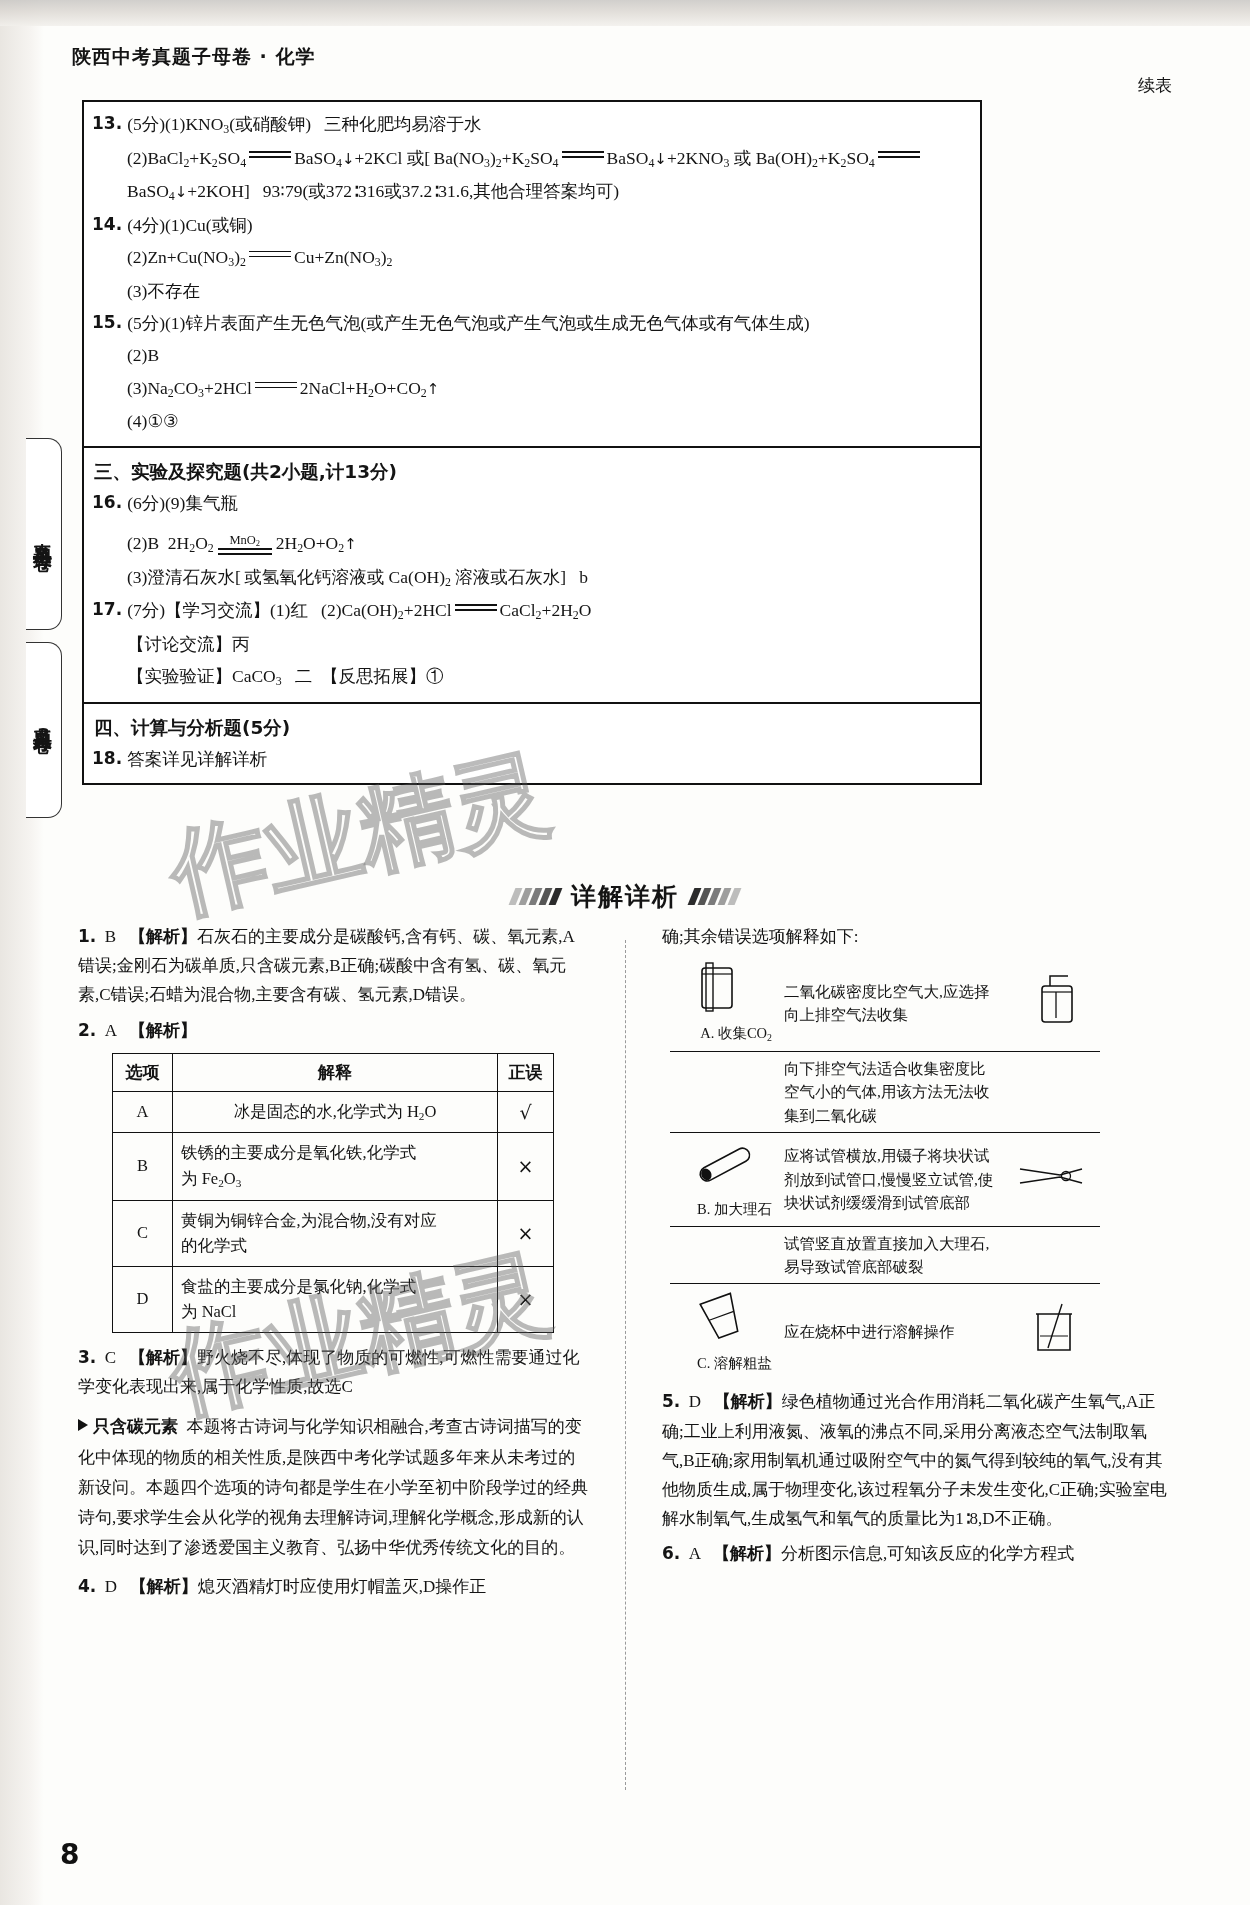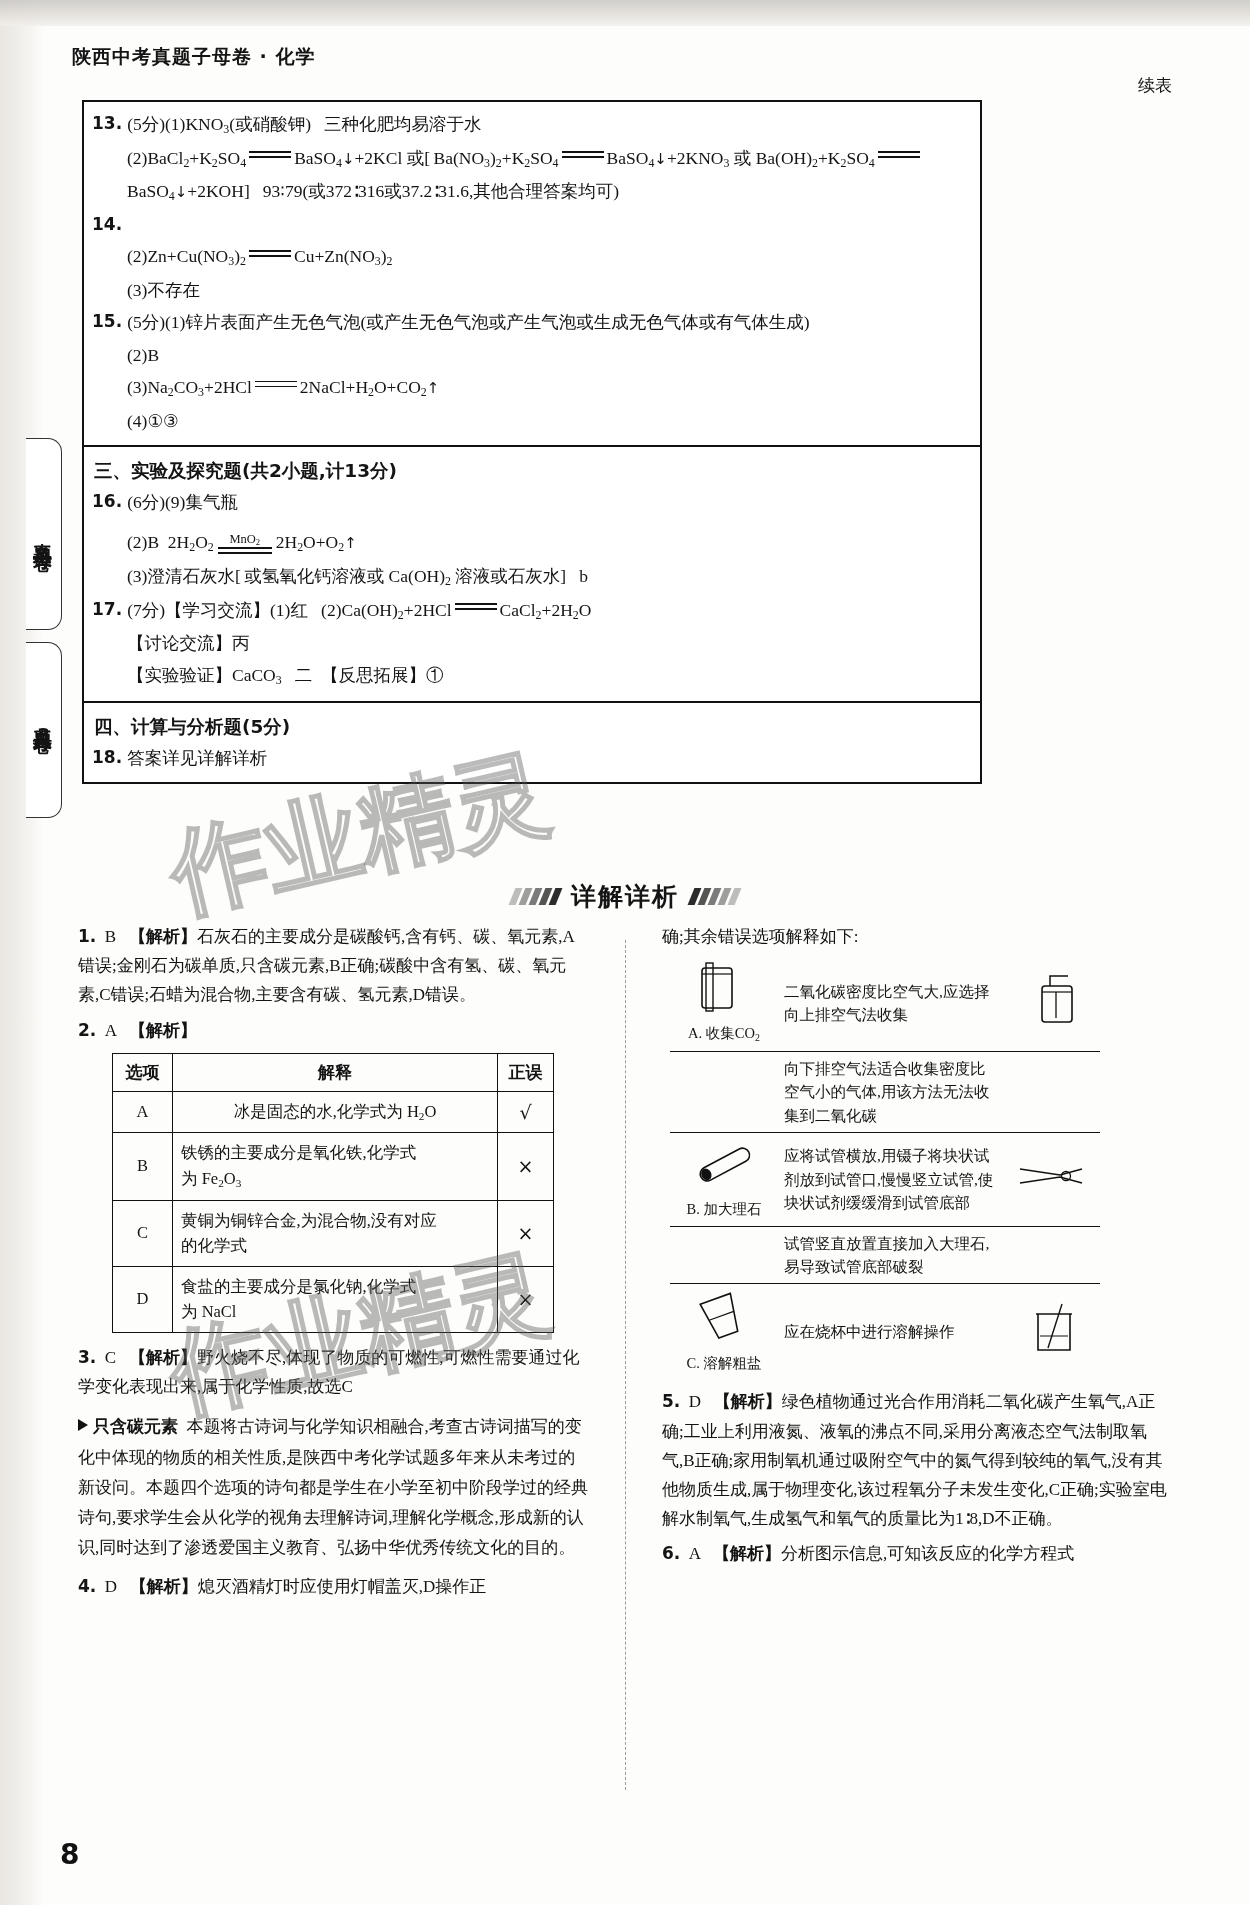--- a/index.html
+++ b/index.html
@@ -91,21 +91,21 @@
   .intent { font-size:17px; line-height:1.78; margin-top:10px; }
   .tri { display:inline-block; width:0;height:0;border-left:10px solid #111;
      border-top:6px solid transparent;border-bottom:6px solid transparent; margin-right:5px;
      vertical-align:1px;}
   .intent-lbl { font-weight:bold; font-family:"DejaVu Sans", sans-serif; }
 
   
   table.dg { border-collapse:collapse; width:430px; margin:4px 0 4px 8px; font-size:15.5px; }
   table.dg td { padding:5px 6px; vertical-align:middle; line-height:1.5; }
   table.dg tr + tr td { border-top:1.2px solid #111; }
-  td.dgPic { width:108px; text-align:center; }
+  td.dgPic { width:108px; text-align:right; }
   td.dgTxt { }
   td.dgPic2 { width:94px; text-align:center; }
   .picCap { font-size:14.5px; display:block; margin-top:1px; }
 
   .page-num { position:absolute; left:60px; bottom:34px;
     font-family:"DejaVu Sans", sans-serif; font-weight:bold; font-size:28px; color:#111; }
 
   
   .wm { position:absolute; pointer-events:none; color:transparent;
     font-family:"DejaVu Sans", sans-serif; font-weight:bold;
@@ -133,20 +133,21 @@
     </div>
     <div class="sub">
       (2)BaCl<sub>2</sub>+K<sub>2</sub>SO<sub>4</sub><span class="eqline"></span>BaSO<sub>4</sub><span class="dnar">↓</span>+2KCl 或[ Ba(NO<sub>3</sub>)<sub>2</sub>+K<sub>2</sub>SO<sub>4</sub><span class="eqline"></span>BaSO<sub>4</sub><span class="dnar">↓</span>+2KNO<sub>3</sub> 或 Ba(OH)<sub>2</sub>+K<sub>2</sub>SO<sub>4</sub><span class="eqline"></span>
     </div>
     <div class="sub">
       BaSO<sub>4</sub><span class="dnar">↓</span>+2KOH]&nbsp;&nbsp;&nbsp;93∶79(或372∶316或37.2∶31.6,其他合理答案均可)
     </div>
 
     <div class="q">
       <span class="qn">14.</span>
+      <span class="qbody">(4分)(1)Cu(或铜)</span>
     </div>
     <div class="sub">
       (2)Zn+Cu(NO<sub>3</sub>)<sub>2</sub><span class="eqline"></span>Cu+Zn(NO<sub>3</sub>)<sub>2</sub>
     </div>
     <div class="sub">(3)不存在</div>
 
     <div class="q">
       <span class="qn">15.</span>
       <span class="qbody">(5分)(1)锌片表面产生无色气泡(或产生无色气泡或产生气泡或生成无色气体或有气体生成)</span>
     </div>

